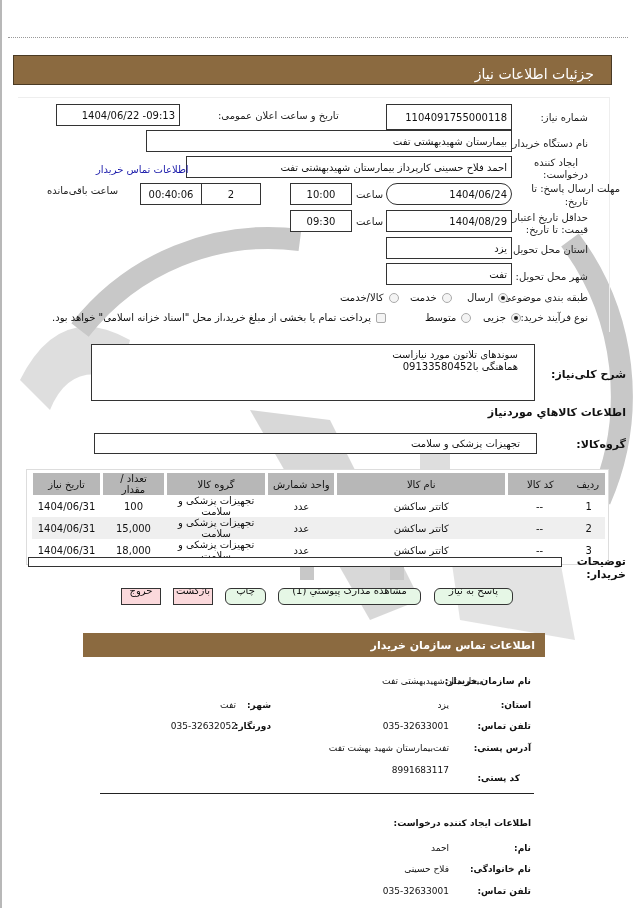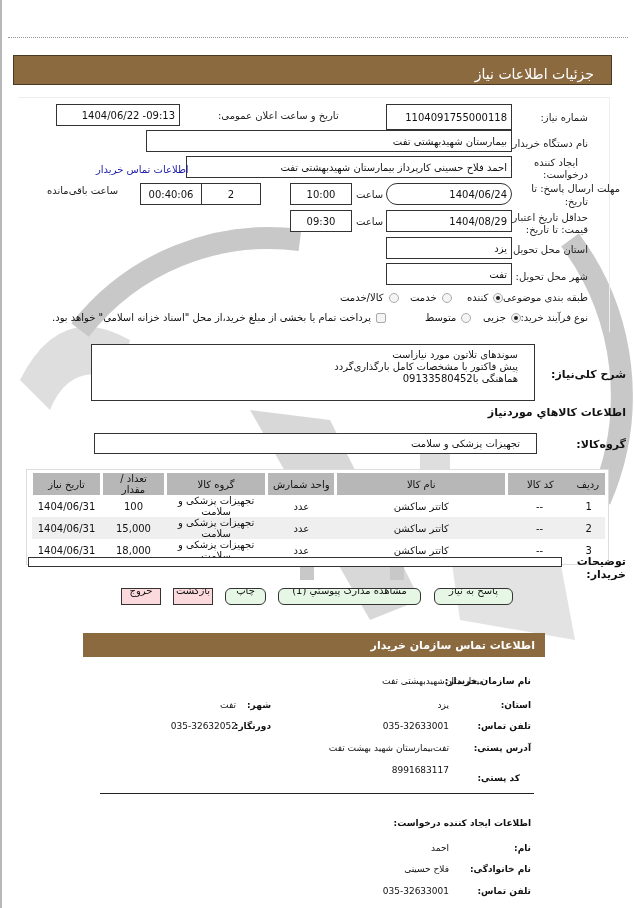--- a/index.html
+++ b/index.html
@@ -94,21 +94,21 @@
 <div class="abs box center" style="left:290px;top:210px;width:62px;height:22px;">09:30</div>
 
 <div class="abs lbl" style="right:46px;top:244px;">استان محل تحویل:</div>
 <div class="abs box" style="left:386px;top:237px;width:126px;height:22px;">یزد</div>
 <div class="abs lbl" style="right:46px;top:271px;">شهر محل تحویل:</div>
 <div class="abs box" style="left:386px;top:263px;width:126px;height:22px;">تفت</div>
 
 <div class="abs lbl" style="right:46px;top:292px;">طبقه بندی موضوعی:</div>
 <div class="abs opt" style="left:467px;top:292px;">
   <span class="radio on"></span>
-  <span>کننده</span>
+  <span>ارسال</span>
 </div>
 <div class="abs opt" style="left:410px;top:292px;">
   <span class="radio"></span>
   <span>خدمت</span>
 </div>
 <div class="abs opt" style="left:340px;top:292px;">
   <span class="radio"></span>
   <span>کالا/خدمت</span>
 </div>
 
@@ -122,21 +122,20 @@
   <span>متوسط</span>
 </div>
 <div class="abs opt" style="left:52px;top:312px;">
   <span class="chk"></span>
   <span>پرداخت تمام یا بخشی از مبلغ خرید،از محل "اسناد خزانه اسلامی" خواهد بود.</span>
 </div>
 
 <div class="abs section-bold" style="right:8px;top:368px;">شرح کلی‌نیاز:</div>
 <div class="abs desc-box" style="left:91px;top:344px;width:444px;height:57px;">
   <div>سوندهای تلاتون مورد نیازاست</div>
-  <div>پیش فاکتور با  مشخصات کامل  بارگذاری‌گردد</div>
   <div>هماهنگی با09133580452</div>
 </div>
 
 <div class="abs section-bold" style="right:8px;top:406px;">اطلاعات کالاهاي موردنیاز</div>
 <div class="abs section-bold" style="right:8px;top:438px;">گروه‌کالا:</div>
 <div class="abs box" style="left:94px;top:433px;width:443px;height:21px;padding-right:16px;">تجهیزات پزشکی و سلامت</div>
 
 <div class="abs table-wrap" style="left:26px;top:469px;width:583px;">
   <table class="items">
     <thead>

